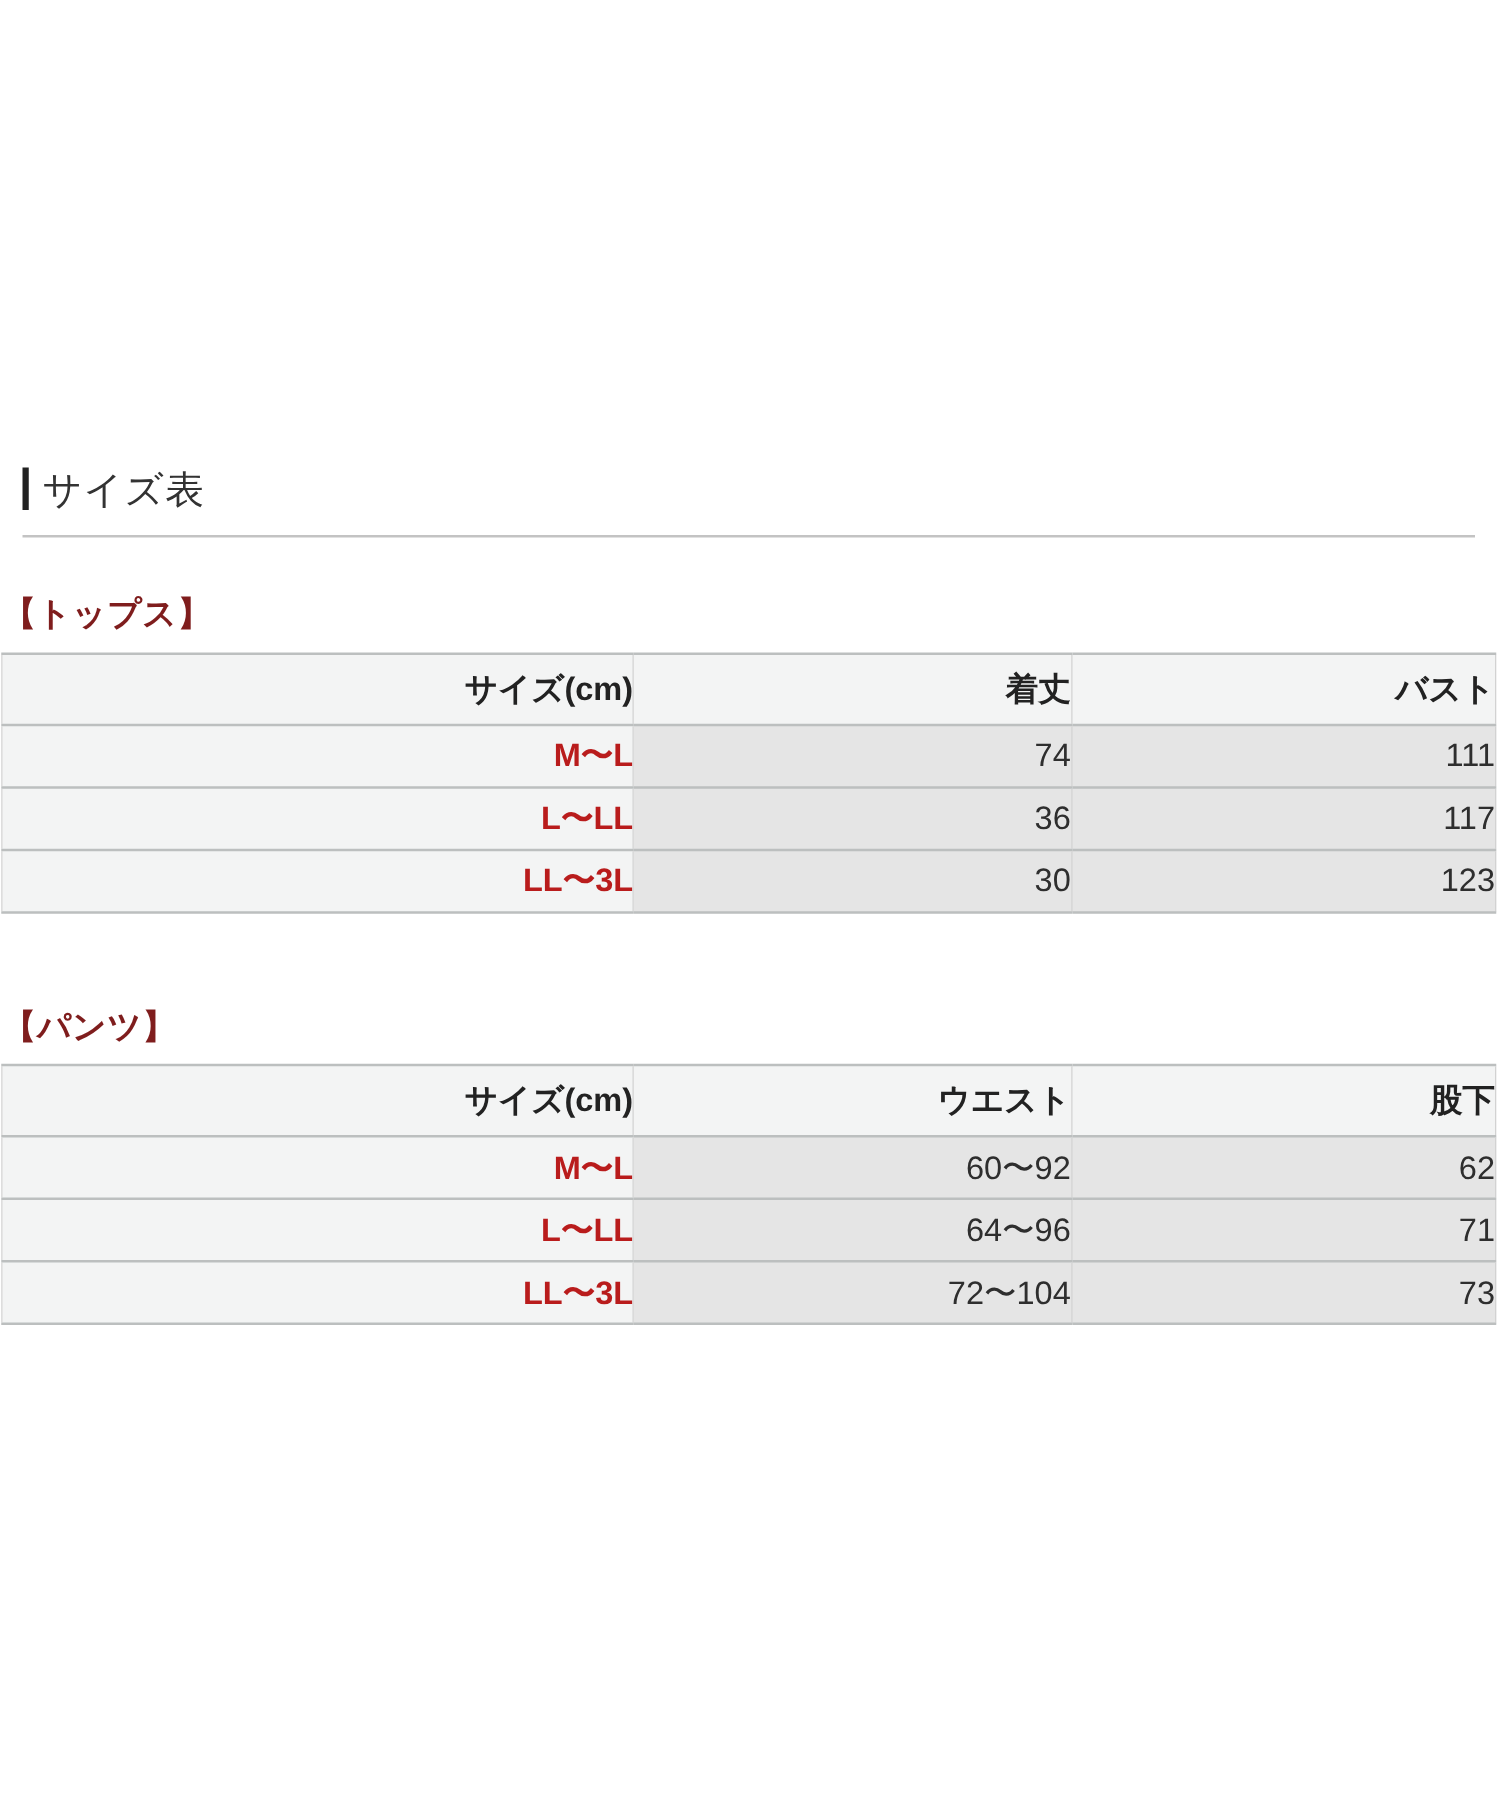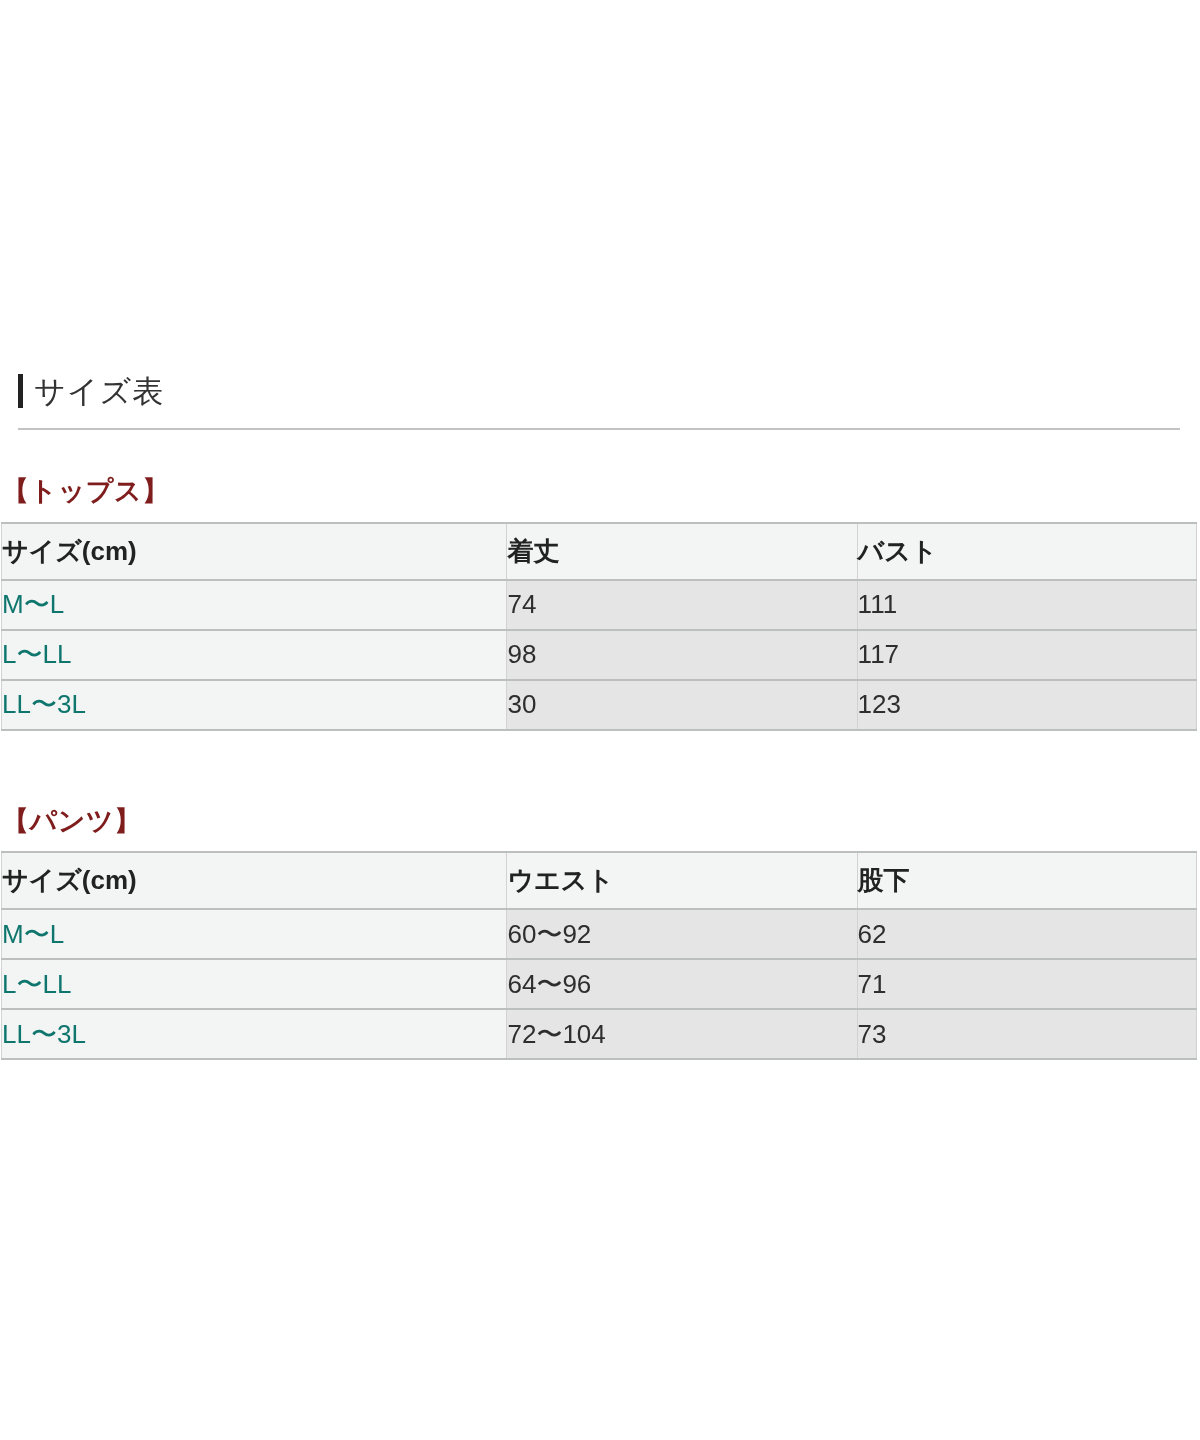--- a/index.html
+++ b/index.html
@@ -57,40 +57,40 @@
 
   
   .size-table {
     width: 1196px;
     margin-left: 1px;
     border-collapse: collapse;
     table-layout: fixed;
   }
   .size-table th,
   .size-table td {
-    text-align: left;
+    text-align: right;
     vertical-align: middle;
     border-left: 1px solid #d2d2d2;
     border-right: 1px solid #d2d2d2;
     border-top: 2px solid #bcbfbf;
     border-bottom: 2px solid #bcbfbf;
     font-size: 26px;
     padding: 0;
   }
   .size-table thead th {
     height: 55px;
     background: #f3f4f4;
     font-weight: 700;
     color: #222222;
   }
   .size-table tbody th {
     height: 48px;
     background: #f3f4f4;
-    font-weight: 400;
-    color: #0f766e;
+    font-weight: 700;
+    color: #b91c1c;
   }
   .size-table tbody td {
     height: 48px;
     background: #e5e5e5;
     font-weight: 400;
     color: #2e2e2e;
   }
 </style>
 </head>
 <body>
@@ -121,21 +121,21 @@
       </tr>
     </thead>
     <tbody>
       <tr>
         <th>M〜L</th>
         <td>74</td>
         <td>111</td>
       </tr>
       <tr>
         <th>L〜LL</th>
-        <td>98</td>
+        <td>36</td>
         <td>117</td>
       </tr>
       <tr>
         <th>LL〜3L</th>
         <td>30</td>
         <td>123</td>
       </tr>
     </tbody>
   </table>
 

